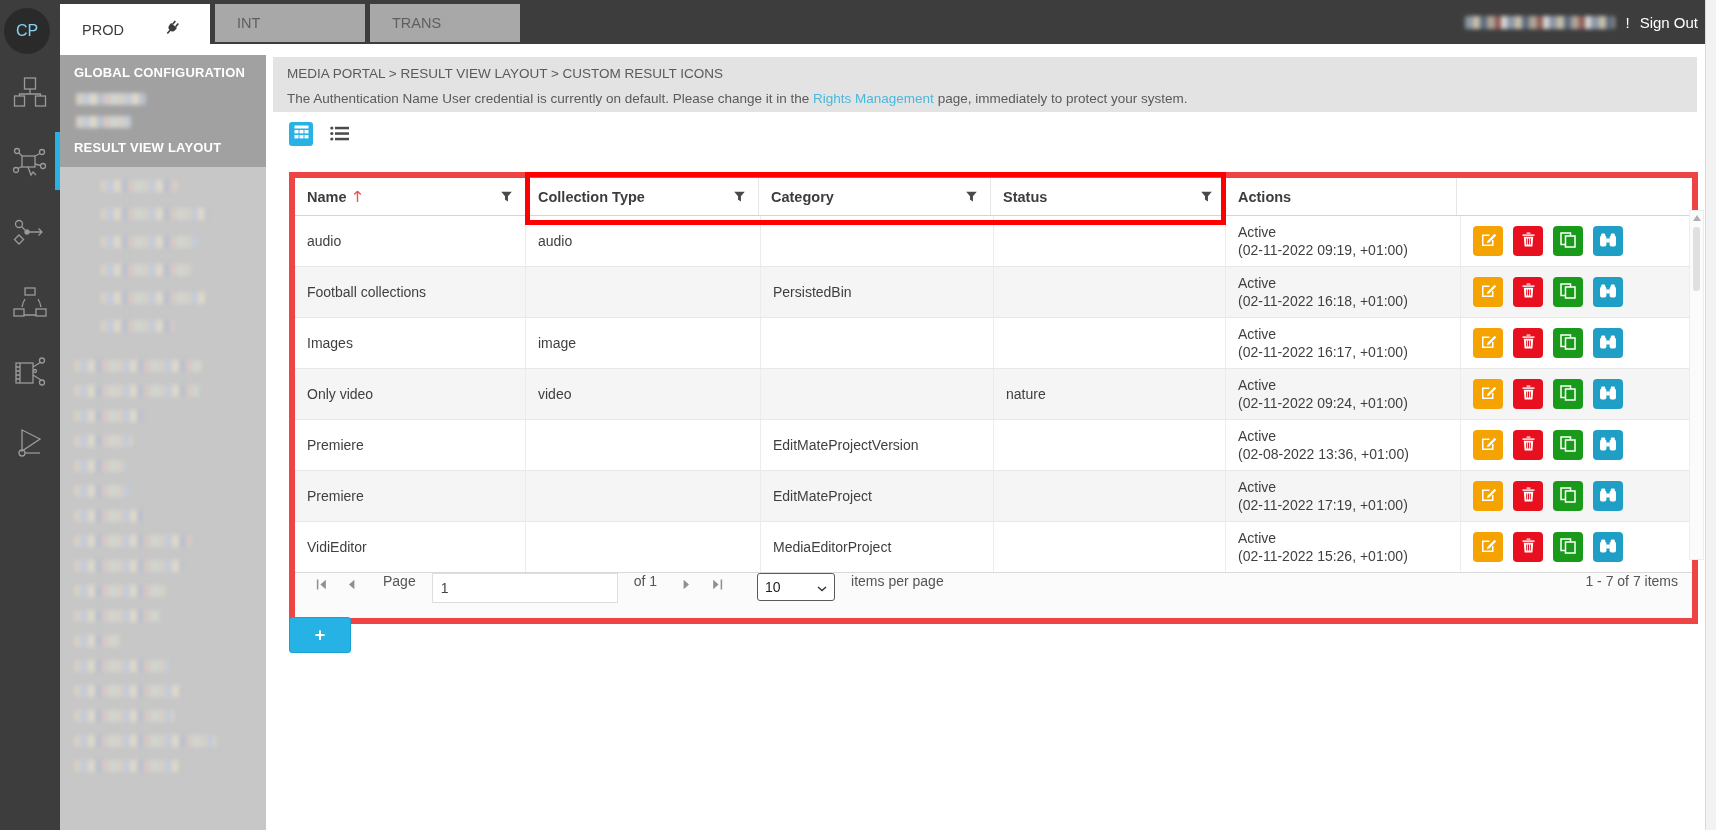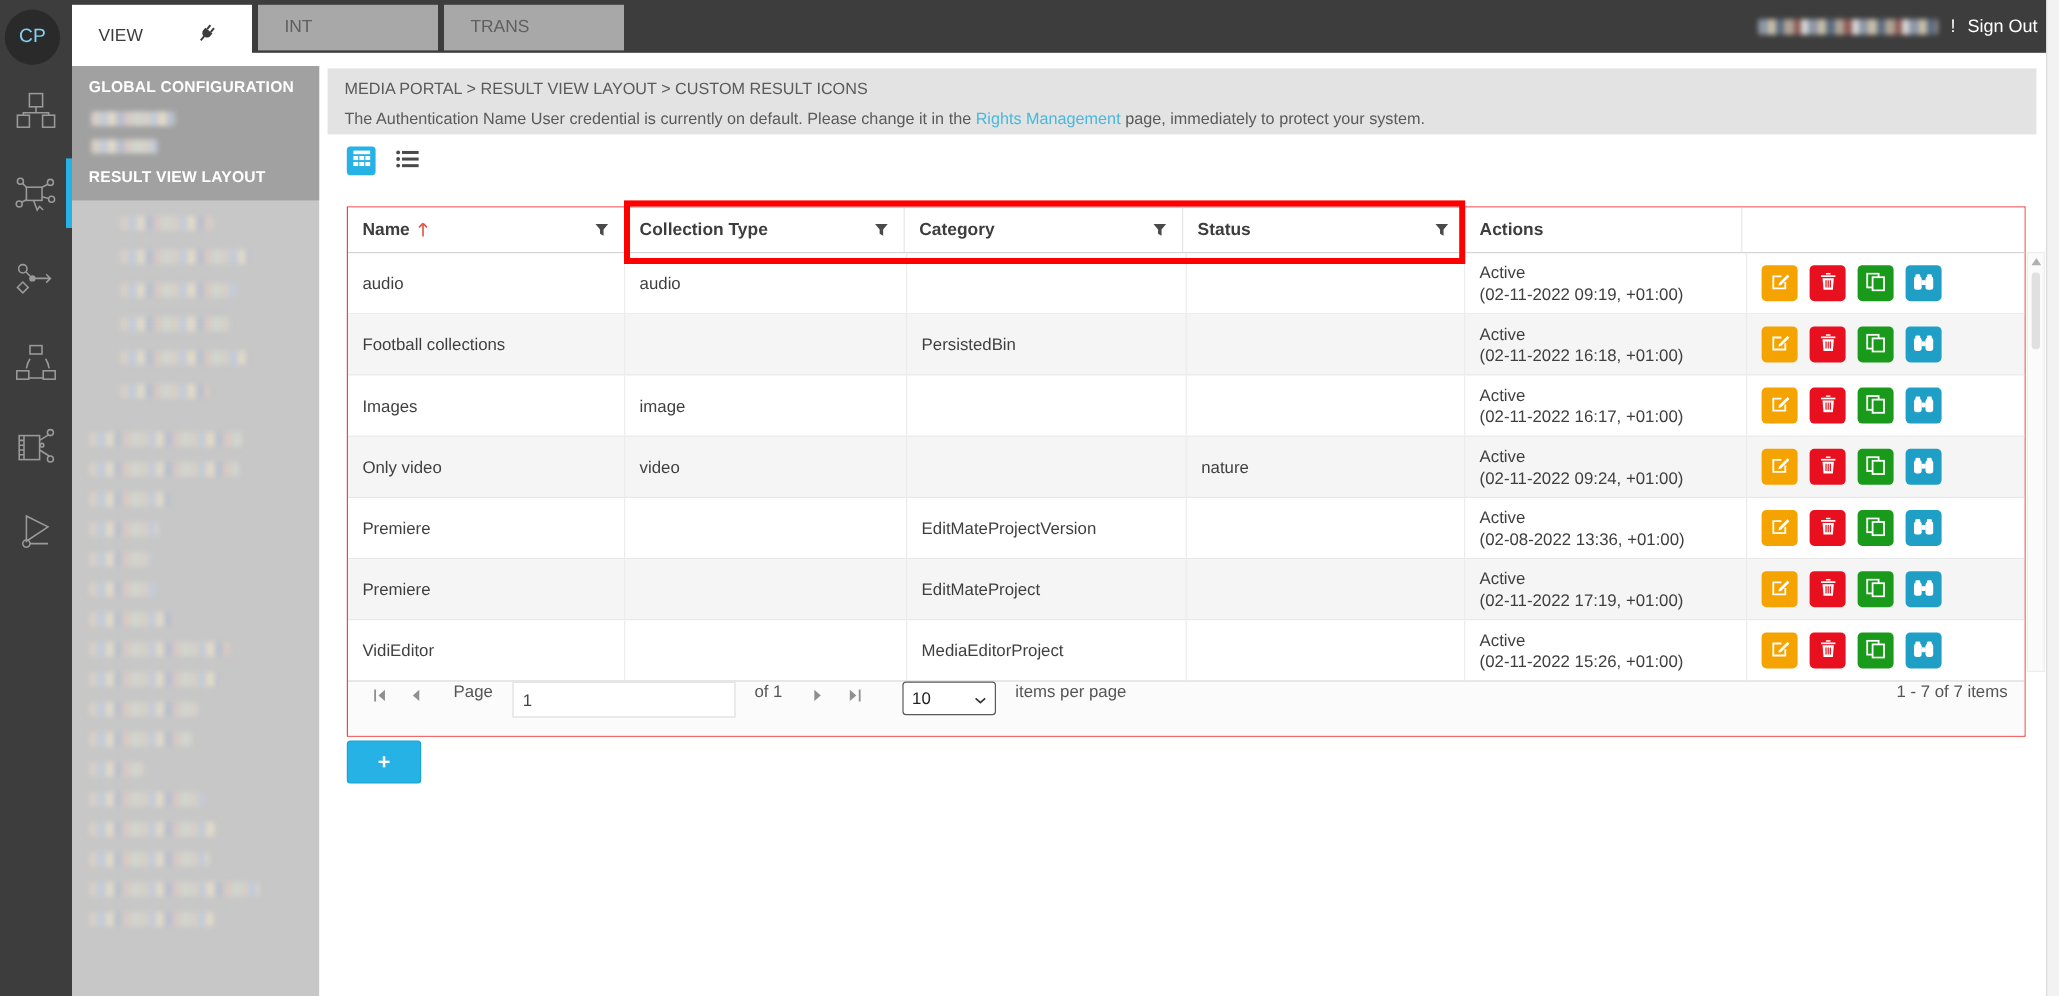--- a/index.html
+++ b/index.html
@@ -53,21 +53,21 @@
   #warning{height:22px;line-height:22px;margin-top:3px;}
   #warning a{color:#49b8dc;text-decoration:none;}
 
   
   #grid-toggle{position:absolute;left:289px;top:122px;width:24px;height:24px;background:#27b2e5;
     border-radius:3px;display:flex;align-items:center;justify-content:center;}
   #list-toggle{position:absolute;left:327px;top:126px;width:24px;height:18px;display:flex;
     align-items:center;justify-content:center;}
 
   
-  #table{position:absolute;left:289px;top:172px;width:1397px;border:1px solid #ef4444;
+  #table{position:absolute;left:289px;top:172px;width:1397px;border:6px solid #ef4444;
     background:#fff;box-sizing:content-box;}
   #thead{display:flex;height:37px;background:#fff;border-bottom:1px solid #d4d4d4;position:relative;}
   .th{display:flex;align-items:center;padding:0 12px;box-sizing:border-box;font-size:14.5px;
     font-weight:700;color:#3d3d3d;border-right:1px solid #e6e6e6;}
   .th:last-child{border-right:none;}
   .th .sort{margin-left:6px;display:flex;}
   .th .funnel{margin-left:auto;display:flex;}
   .tr{display:flex;height:50px;border-bottom:1px solid #e8e8e8;background:#fff;}
   .tr.alt{background:#f5f5f5;}
   .tr:last-child{border-bottom:none;}
@@ -107,21 +107,21 @@
     border-left:1px solid #d9d9d9;box-sizing:border-box;z-index:8;}
 </style>
 </head>
 <body>
 
 <div id="app">
 
   <div id="topbar">
     <div id="tabs">
         <div class="tab active">
-          <span>VIEW</span>
+          <span>PROD</span>
           <span><svg width="20" height="20" viewBox="0 0 20 20">
               <g transform="rotate(40 10 10)" fill="#3c3c3c">
                 <rect x="7.2" y="2.5" width="1.7" height="4.2"></rect>
                 <rect x="11.1" y="2.5" width="1.7" height="4.2"></rect>
                 <path d="M6.2 6.8h7.6v2.6a3.8 3.8 0 0 1-7.6 0z"></path>
                 <rect x="9.2" y="12.8" width="1.6" height="4.5"></rect>
               </g>
             </svg></span>
         </div>
         <div class="tab">

